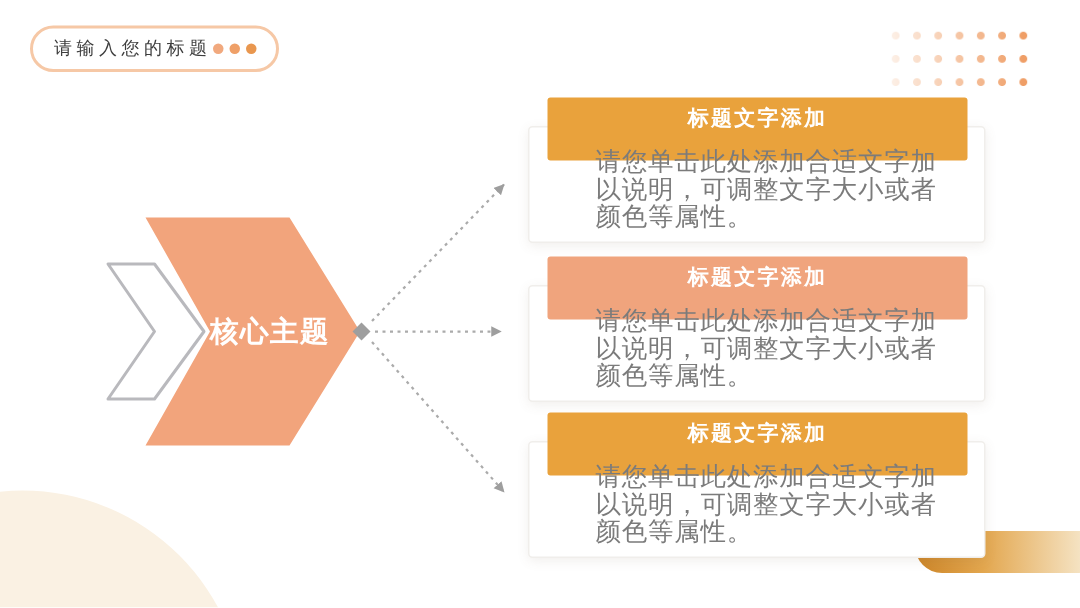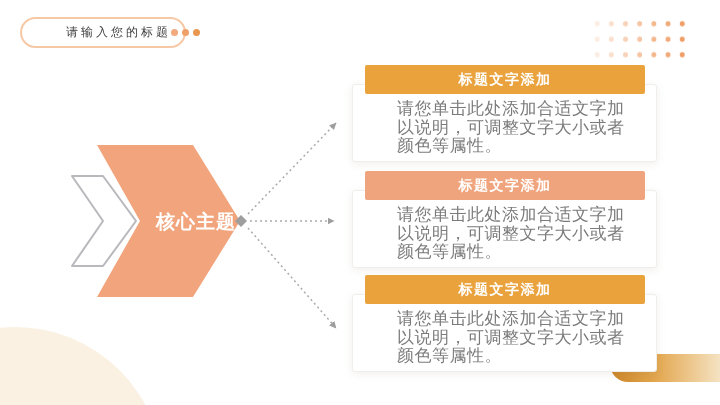--- a/index.html
+++ b/index.html
@@ -25,44 +25,44 @@
     -webkit-mask-image:linear-gradient(90deg,rgba(0,0,0,0.10),#000 95%);
     mask-image:linear-gradient(90deg,rgba(0,0,0,0.10),#000 95%);
   }
   
   .title-badge{
     position:absolute;left:20px;top:17px;width:166px;height:31px;box-sizing:border-box;
     background:#fff;border:2px solid #F6C8A6;border-radius:17px;
     display:flex;align-items:center;padding:0 13px 0 14px;z-index:4;
   }
   .title-badge .label{
-    font-size:12px;color:#3D3D3D;letter-spacing:3px;font-weight:500;white-space:nowrap;margin-left:30px;
+    font-size:12px;color:#3D3D3D;letter-spacing:3px;font-weight:500;white-space:nowrap;
   }
   .badge-dots{display:flex;gap:4px;margin-left:auto;align-items:center;}
   .bdot{width:7px;height:7px;border-radius:50%;display:inline-block;}
   .bdot.d1{background:#F1A97E;}
   .bdot.d2{background:#EFA068;}
   .bdot.d3{background:#E9974F;}
   
   .diagram-svg{position:absolute;left:0;top:0;z-index:2;}
   .core-label{
-    position:absolute;left:140px;top:209px;width:96px;text-align:right;z-index:3;
+    position:absolute;left:140px;top:209px;width:96px;text-align:left;z-index:3;
     font-size:19px;line-height:24px;font-weight:bold;color:#ffffff;letter-spacing:1px;
   }
   
   .card{
     position:absolute;left:352px;width:303px;height:76px;z-index:3;
     background:#ffffff;border:1px solid #F0EEEB;border-radius:3px;
     box-shadow:0 2px 8px rgba(120,100,80,0.10);
   }
   .card.c1{top:84px;}
   .card.c2{top:190px;}
   .card.c3{top:294px;}
   .card-header{
-    position:absolute;left:12px;top:-20px;width:280px;height:29px;line-height:29px;
+    position:absolute;left:12px;top:-20px;width:280px;height:42px;line-height:29px;
     text-align:center;color:#ffffff;font-size:14px;font-weight:bold;letter-spacing:1.5px;
     border-radius:2px;
   }
   .header-orange{background:#E9A23C;}
   .header-salmon{background:#F0A47D;}
   .card-body{
     position:absolute;left:44px;top:14px;width:244px;margin:0;
     font-size:17px;line-height:18.5px;color:#7B7B7B;letter-spacing:0.5px;
   }
 </style>

